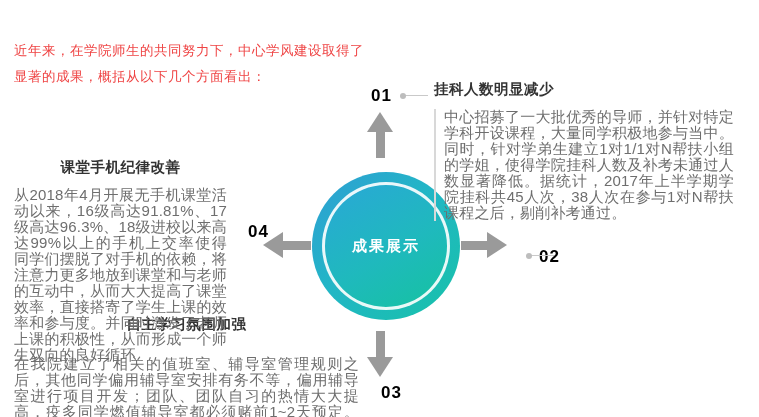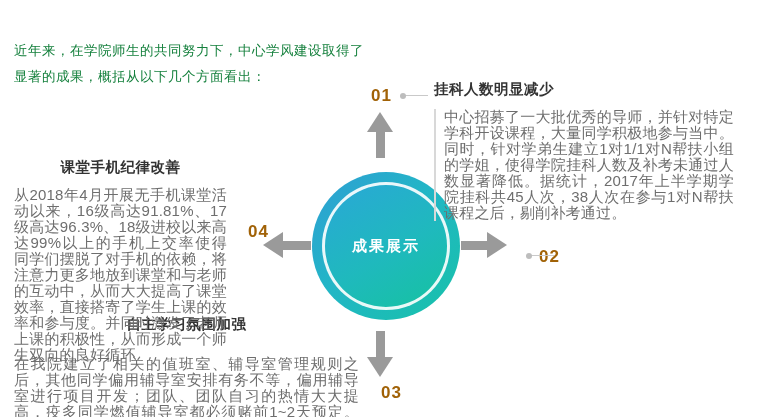--- a/index.html
+++ b/index.html
@@ -21,21 +21,21 @@
   }
 
   
   .intro {
     position: absolute;
     left: 14px;
     top: 38px;
     width: 360px;
     font-size: 13.5px;
     line-height: 26px;
-    color: #15803d;
+    color: #ef4444;
     letter-spacing: 0.5px;
   }
 
   
   .center-wrap {
     position: absolute;
     left: 312px;
     top: 172px;
     width: 148px;
     height: 148px;
@@ -143,21 +143,21 @@
     border-top: 13px solid transparent;
     border-bottom: 13px solid transparent;
     border-left: 20px solid #9a9a9a;
   }
 
   
   .num {
     position: absolute;
     font-size: 17px;
     font-weight: bold;
-    color: #a16207;
+    color: #000000;
     letter-spacing: 1px;
   }
   .num-01 { left: 371px; top: 86px; }
   .num-02 { left: 527px; top: 247px; margin-left: 12px; }
   .num-03 { left: 381px; top: 383px; }
   .num-04 { left: 248px; top: 222px; text-align: center; }
 
   
   .dotline {
     position: absolute;

